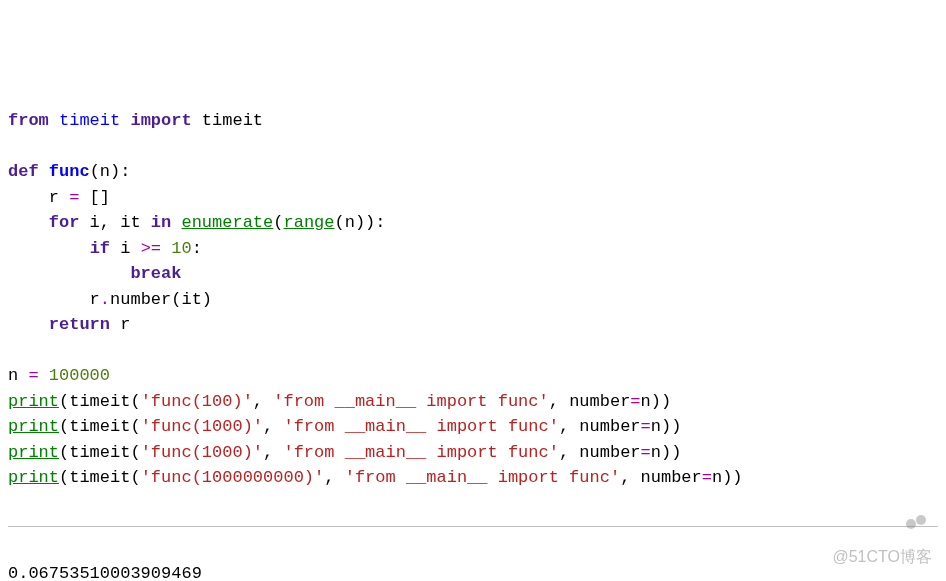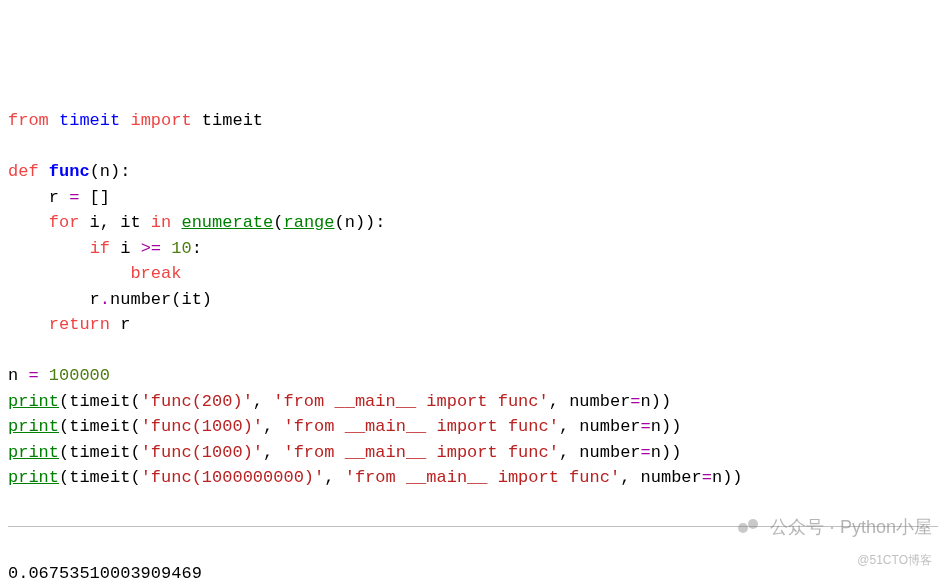--- a/index.html
+++ b/index.html
@@ -8,21 +8,21 @@
     font-size: 17px;
     background: #ffffff;
     width: 946px;
     height: 581px;
     position: relative;
     white-space: pre;
     line-height: 1.5;
     padding: 6px 8px;
     color: #000;
   }
-  .kw-green { color: #ef4444; font-weight: normal; }
+  .kw-green { color: #4c1d95; font-weight: bold; }
   .kw-blue { color: #0000ff; }
   .func-name { color: #0000ff; font-weight: bold; }
   .builtin { color: #008000; text-decoration: underline; }
   .str { color: #ba2121; }
   .num { color: #4d7c0f; }
   .op { color: #a500a5; }
   .text { color: #000; }
   .divider {
     border: none;
     border-top: 1px solid #c0c0c0;
@@ -52,53 +52,52 @@
   }
   .wm-icon::before, .wm-icon::after {
     content: "";
     position: absolute;
     border-radius: 50%;
     background: rgba(120,120,120,0.4);
   }
   .wm-icon::before { width: 10px; height: 10px; left: 0; top: 6px; }
   .wm-icon::after  { width: 10px; height: 10px; left: 10px; top: 2px; }
   .wm-bottom {
-    font-size: 12px;
+    font-size: 16px;
     margin-top: 10px;
     color: rgba(150,150,150,0.6);
   }
 </style>
 </head>
 <body>
 
 
 
 <div><span class="kw-green">from</span> <span class="kw-blue">timeit</span> <span class="kw-green">import</span> <span class="text">timeit</span>
 
 <span class="kw-green">def</span> <span class="func-name">func</span><span class="text">(</span><span class="text">n</span><span class="text">):</span>
 <span class="text">    r </span><span class="op">=</span><span class="text"> []</span>
 <span class="text">    </span><span class="kw-green">for</span><span class="text"> i, it </span><span class="kw-green">in</span><span> </span><span class="builtin">enumerate</span><span class="text">(</span><span class="builtin">range</span><span class="text">(n)):</span>
 <span class="text">        </span><span class="kw-green">if</span><span class="text"> i </span><span class="op">&gt;=</span><span> </span><span class="num">10</span><span class="text">:</span>
 <span class="text">            </span><span class="kw-green">break</span>
 <span class="text">        r</span><span class="op">.</span><span class="text">number(it)</span>
 <span class="text">    </span><span class="kw-green">return</span><span class="text"> r</span>
 
 <span class="text">n </span><span class="op">=</span><span> </span><span class="num">100000</span>
-<span class="builtin">print</span><span class="text">(</span><span class="text">timeit</span><span class="text">(</span><span class="str">'func(200)'</span><span class="text">, </span><span class="str">'from __main__ import func'</span><span class="text">, </span><span class="text">number</span><span class="op">=</span><span class="text">n</span><span class="text">))</span>
+<span class="builtin">print</span><span class="text">(</span><span class="text">timeit</span><span class="text">(</span><span class="str">'func(100)'</span><span class="text">, </span><span class="str">'from __main__ import func'</span><span class="text">, </span><span class="text">number</span><span class="op">=</span><span class="text">n</span><span class="text">))</span>
 <span class="builtin">print</span><span class="text">(</span><span class="text">timeit</span><span class="text">(</span><span class="str">'func(1000)'</span><span class="text">, </span><span class="str">'from __main__ import func'</span><span class="text">, </span><span class="text">number</span><span class="op">=</span><span class="text">n</span><span class="text">))</span>
 <span class="builtin">print</span><span class="text">(</span><span class="text">timeit</span><span class="text">(</span><span class="str">'func(1000)'</span><span class="text">, </span><span class="str">'from __main__ import func'</span><span class="text">, </span><span class="text">number</span><span class="op">=</span><span class="text">n</span><span class="text">))</span>
 <span class="builtin">print</span><span class="text">(</span><span class="text">timeit</span><span class="text">(</span><span class="str">'func(1000000000)'</span><span class="text">, </span><span class="str">'from __main__ import func'</span><span class="text">, </span><span class="text">number</span><span class="op">=</span><span class="text">n</span><span class="text">))</span></div>
 <hr class="divider">
 <div class="output"><span>0.06753510003909469</span>
 
 
 </div>
 
 <div class="watermark">
   <div class="wm-top">
     <span class="wm-icon"></span>
-    <span>公众号 · Python小屋</span>
   </div>
   <div class="wm-bottom">@51CTO博客</div>
 </div>
 
 
 
 
 </body></html>

